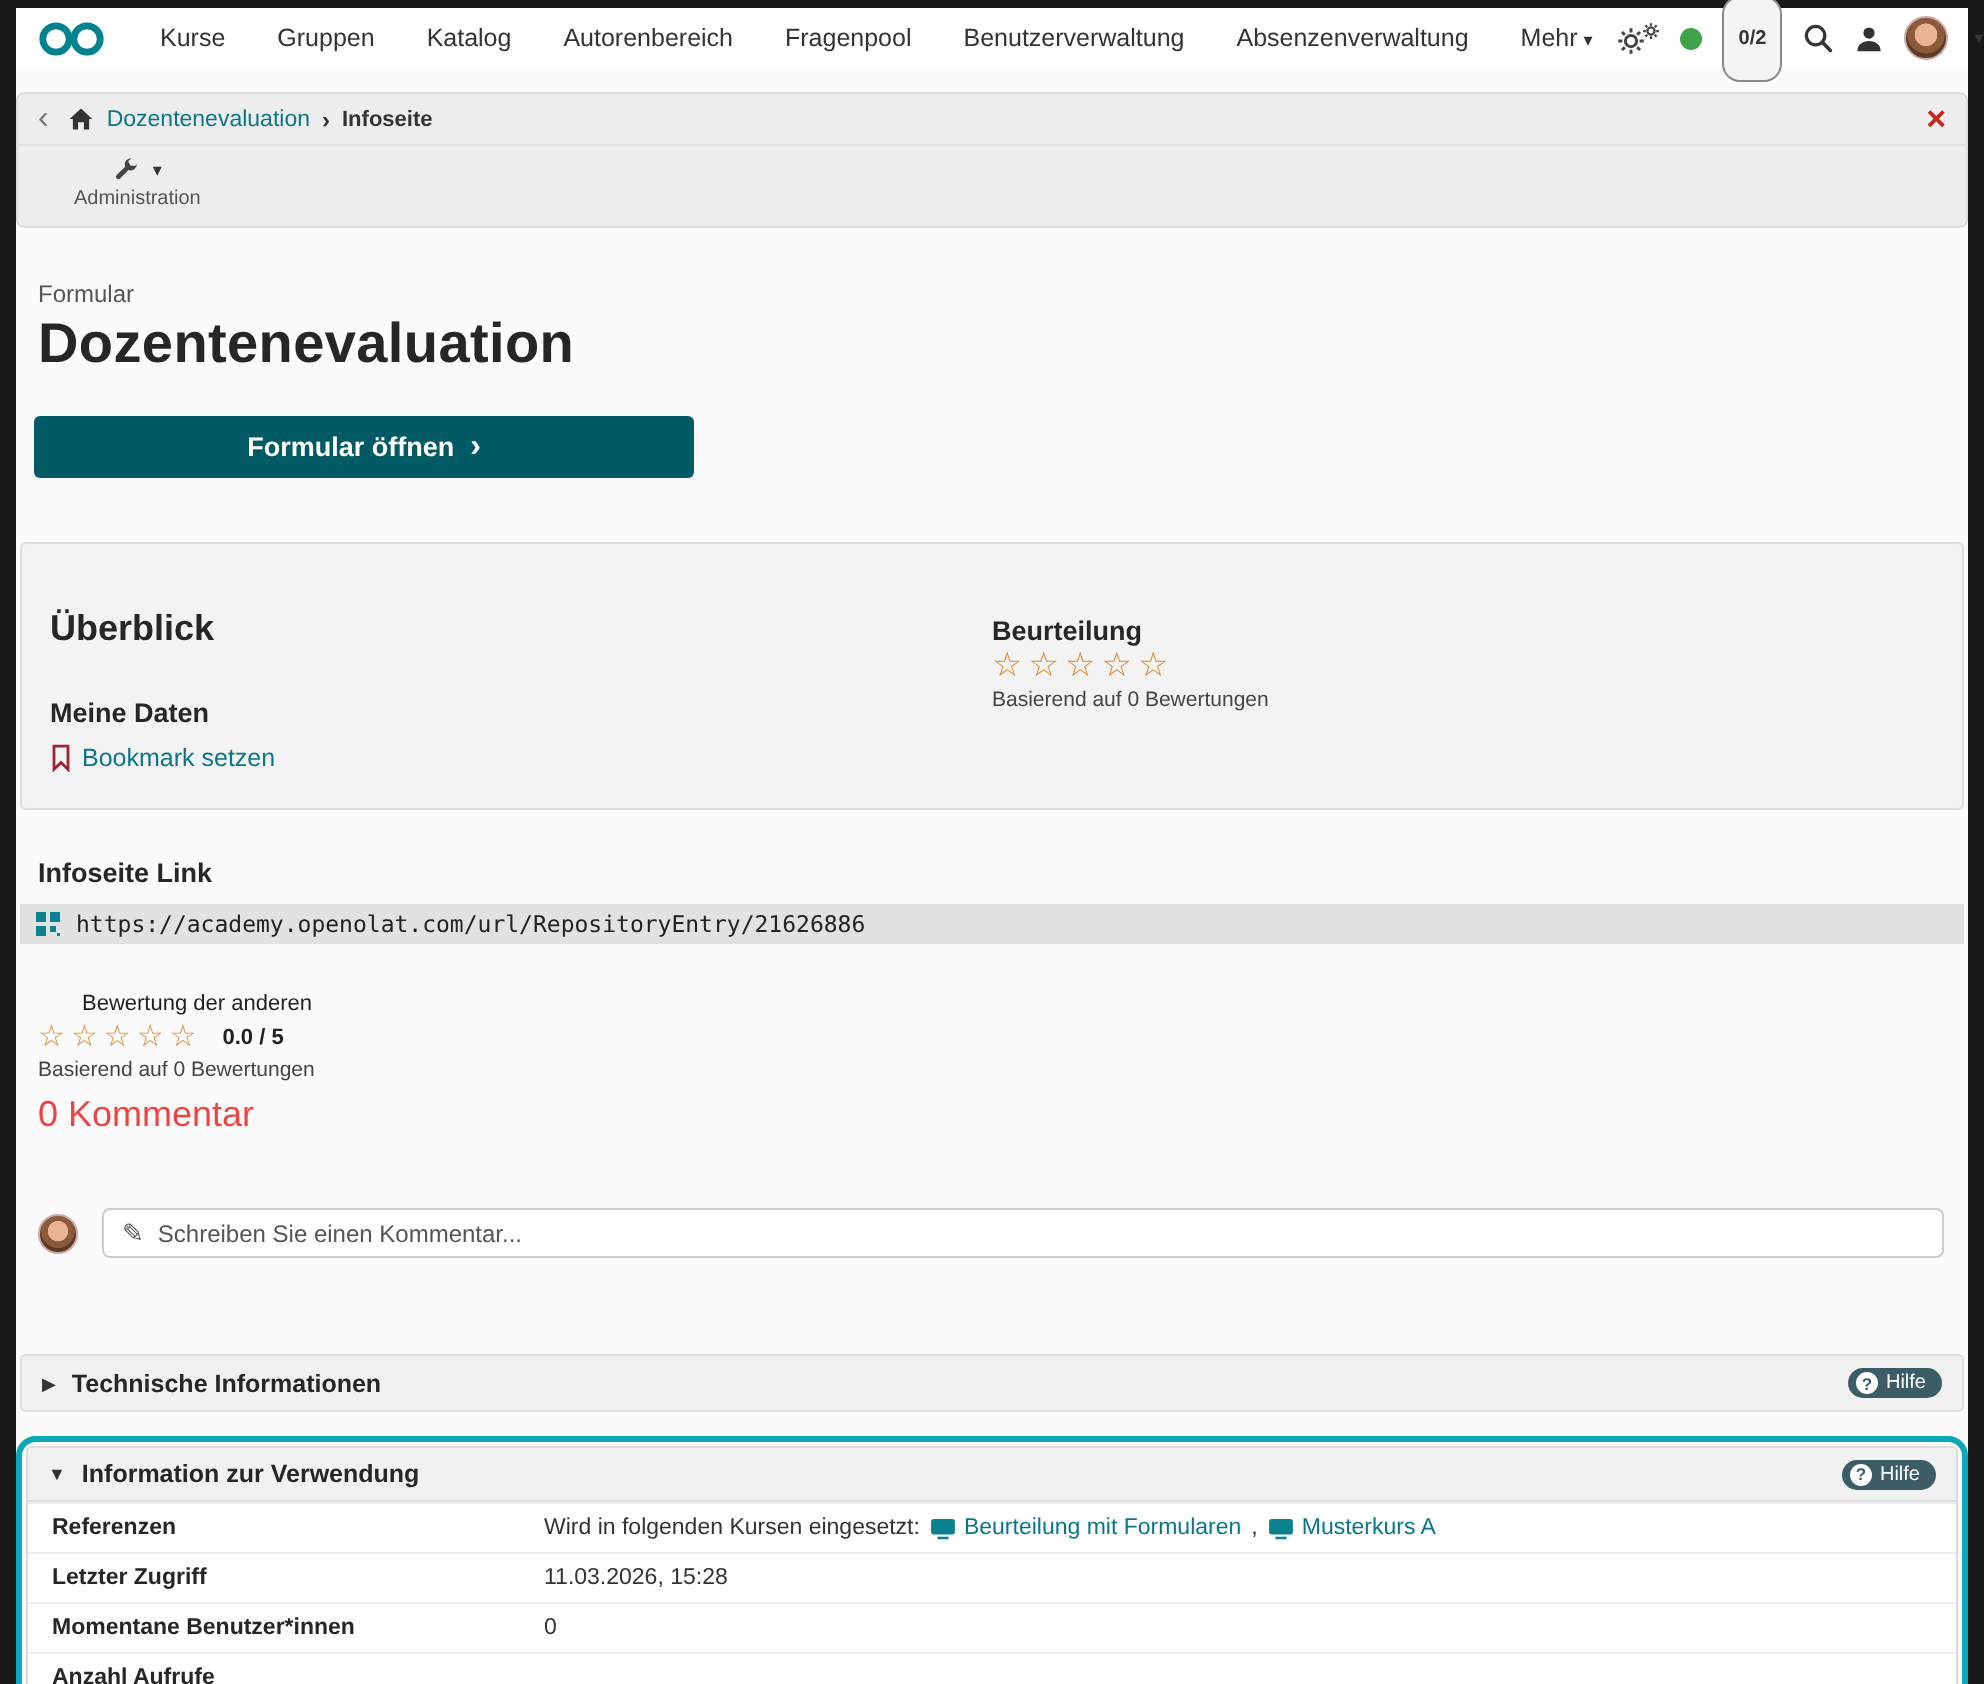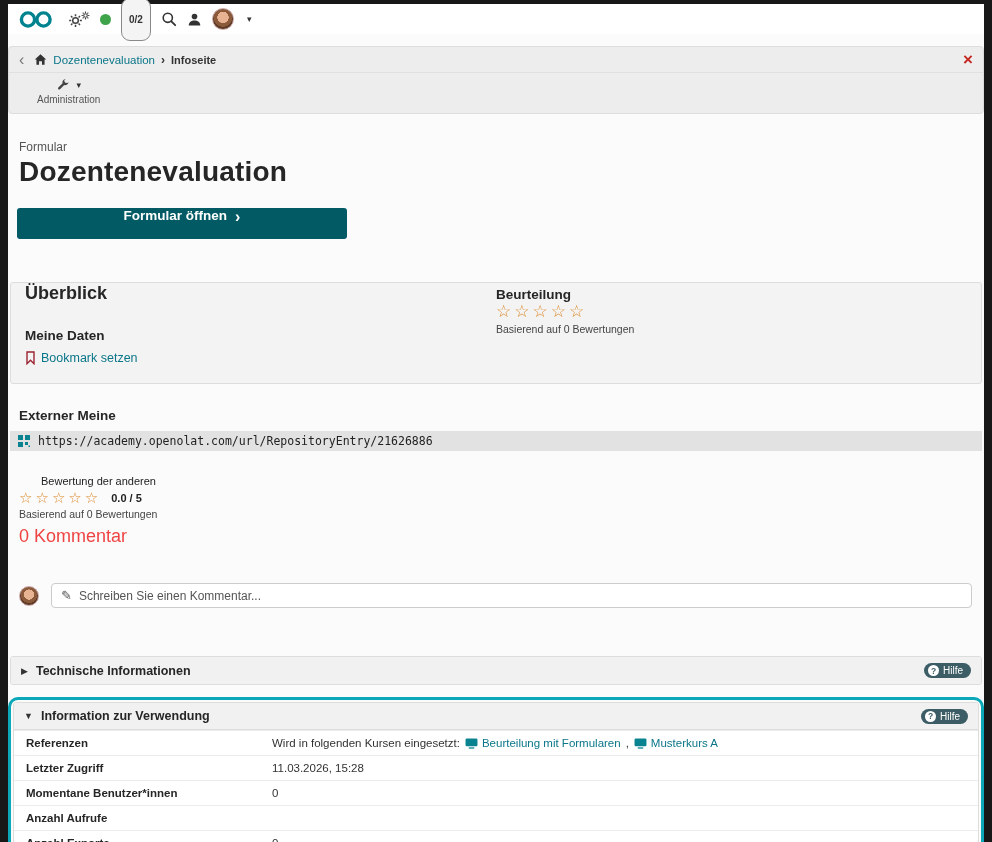--- a/index.html
+++ b/index.html
@@ -34,27 +34,27 @@
   .closex { margin-left:auto; font-size:17px; font-weight:bold; color:#c4271f; cursor:pointer; line-height:1; }
   .adminbar { height:40px; display:flex; align-items:flex-start; padding:5px 0 0 28px; }
   .adminbtn { display:flex; flex-direction:column; align-items:center; cursor:pointer; }
   .adminbtn .iconrow { display:flex; align-items:center; gap:3px; }
   .adminlabel { font-size:10px; color:#555; margin-top:2px; }
 
   
   main { padding:0 2px 6px; }
   .kicker { font-size:12px; color:#555; margin:26px 0 2px 9px; }
   h1.title { font-size:28px; font-weight:bold; color:#262626; margin:2px 0 0 9px; letter-spacing:0.2px; }
-  .open-btn { display:flex; align-items:flex-start; justify-content:center; gap:8px; margin:20px 0 0 7px;
+  .open-btn { display:flex; align-items:center; justify-content:center; gap:8px; margin:20px 0 0 7px;
               width:330px; height:31px; background:#015a64; color:#fff; border:none; border-radius:3px;
               font-family:"Liberation Sans",sans-serif; font-size:13.5px; font-weight:bold; cursor:pointer; }
   .open-btn .chev { font-size:16px; font-weight:bold; }
 
   .card { background:#f3f3f3; border:1px solid #ddd; border-radius:3px; }
-  .overview { margin-top:43px; padding:0 14px 18px; display:flex; }
+  .overview { margin-top:32px; padding:32px 14px 18px; display:flex; }
   .ov-left { flex:1; }
   .ov-left h2 { font-size:18px; color:#262626; }
   .ov-left h3 { font-size:13.5px; color:#262626; margin-top:24px; }
   .bookmark-row { display:flex; align-items:center; gap:5px; margin-top:8px; }
   .bookmark-row a { font-size:12.5px; color:#0a7688; text-decoration:none; cursor:pointer; }
   .ov-right { width:50%; padding-top:4px; }
   .ov-right h3 { font-size:13.5px; color:#262626; }
   .stars { color:#dd8b2e; letter-spacing:3px; font-size:17px; line-height:1.2; cursor:pointer; }
   .caption { font-size:10.5px; color:#444; margin-top:1px; }
 
@@ -101,20 +101,30 @@
 
 <div class="frame">
 
   <header class="topnav">
     <div class="brand">
       <svg width="36" height="19" viewBox="0 0 36 19">
         <circle cx="10" cy="9.5" r="6.6" fill="none" stroke="#00838f" stroke-width="3.4"></circle>
         <circle cx="25.5" cy="9.5" r="6.6" fill="none" stroke="#00838f" stroke-width="3.4"></circle>
       </svg>
     </div>
+    <nav class="navitems">
+      <a>Kurse</a>
+      <a>Gruppen</a>
+      <a>Katalog</a>
+      <a>Autorenbereich</a>
+      <a>Fragenpool</a>
+      <a>Benutzerverwaltung</a>
+      <a>Absenzenverwaltung</a>
+      <a><span>Mehr</span><span class="caret">▾</span></a>
+    </nav>
     <div class="navright">
       <span class="gears">
         <svg width="15" height="15" viewBox="0 0 16 16">
             <g stroke="#444" stroke-width="1.6" fill="none">
               <circle cx="8" cy="8" r="3"></circle>
               <path d="M8 1.2v2.2M8 12.6v2.2M1.2 8h2.2M12.6 8h2.2M3.2 3.2l1.5 1.5M11.3 11.3l1.5 1.5M12.8 3.2l-1.5 1.5M4.7 11.3l-1.5 1.5"></path>
             </g>
           </svg>
         <svg width="9" height="9" viewBox="0 0 16 16">
             <g stroke="#444" stroke-width="2" fill="none">
@@ -192,21 +202,21 @@
           <a>Bookmark setzen</a>
         </div>
       </div>
       <div class="ov-right">
         <h3>Beurteilung</h3>
         <div class="stars">☆☆☆☆☆</div>
         <div class="caption">Basierend auf 0 Bewertungen</div>
       </div>
     </section>
 
-    <h3 class="ext-title">Externer Meine</h3>
+    <h3 class="ext-title">Infoseite Link</h3>
     <div class="urlbar">
       <span style="display:flex;cursor:pointer;">
         <svg width="12" height="12" viewBox="0 0 12 12">
             <g fill="#0a8391">
               <rect x="0" y="0" width="5" height="5"></rect>
               <rect x="7" y="0" width="5" height="5"></rect>
               <rect x="0" y="7" width="5" height="5"></rect>
               <rect x="7" y="7" width="3" height="3"></rect>
               <rect x="10.5" y="10.5" width="1.5" height="1.5"></rect>
             </g>

